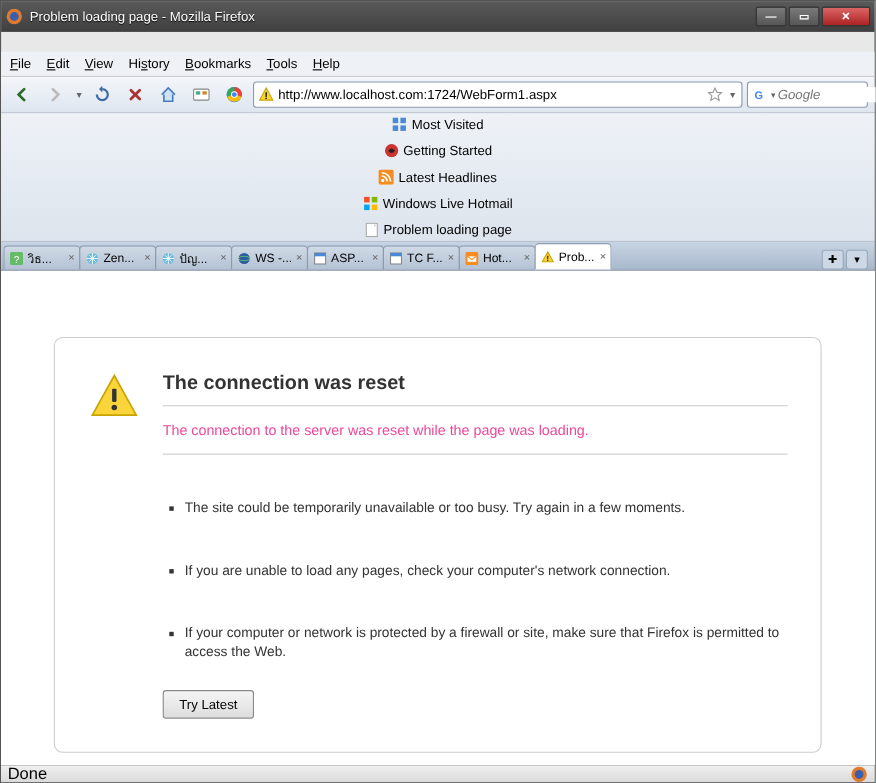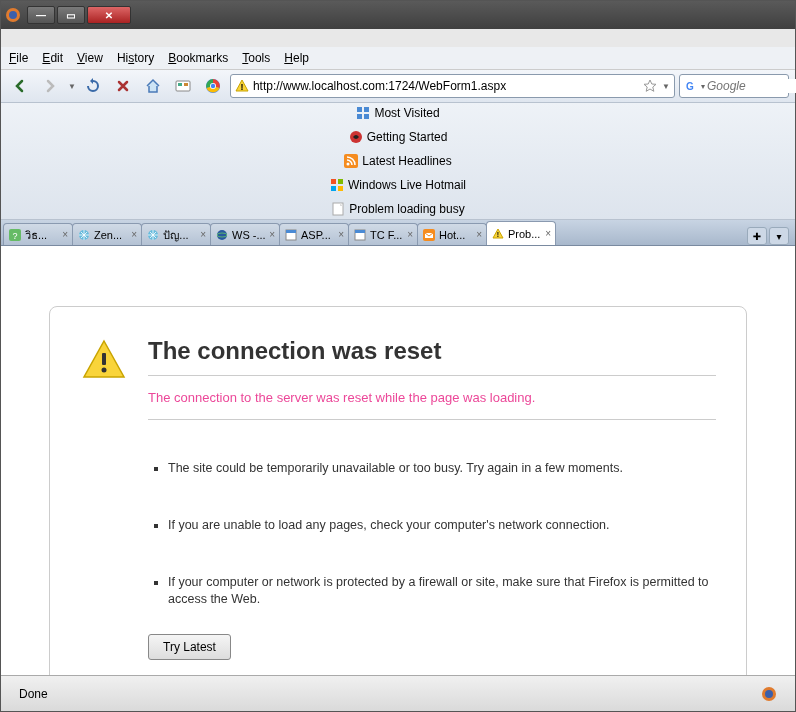--- a/index.html
+++ b/index.html
@@ -28,42 +28,43 @@
 .tab.active { background:#fff; height:24px; }
 .tab-label { flex:1; overflow:hidden; white-space:nowrap; text-overflow:ellipsis; }
 .tab-close { font-size:10px; color:#666; cursor:pointer; }
 .tab-icon { width:14px; height:14px; flex-shrink:0; display:flex;align-items:center;justify-content:center; }
 .tabextra { margin-left:auto; display:flex; gap:2px; padding-right:4px; }
 .tabextra .tbtn { width:20px; height:18px; background:#cdd8e6; border:1px solid #9ab; border-radius:3px; font-size:10px; }
 .content { flex:1; background:#fff; overflow:auto; padding:60px 48px; }
 .errbox { border:1px solid #ccc; border-radius:8px; padding:30px 30px 30px 30px; display:flex; gap:20px; max-width:700px; margin:0 auto; }
 .warnicon { width:48px; height:48px; flex-shrink:0; }
 .errcontent { flex:1; }
-.errtitle { font-size:24px; font-weight:bold; border-bottom:1px solid #ccc; padding-bottom:10px; margin-bottom:14px; color:#333; }
+.errtitle { font-size:18px; font-weight:bold; border-bottom:1px solid #ccc; padding-bottom:10px; margin-bottom:14px; color:#333; }
 .errdesc { font-size:13px; border-bottom:1px solid #ccc; padding-bottom:14px; margin-bottom:14px; color:#ec4899; }
 .errlist { list-style:square; padding-left:20px; margin-bottom:26px; }
 .errlist li { font-size:12.5px; margin-bottom:8px; color:#333; line-height:1.35;margin-top:40px; }
 .tryagain { padding:5px 14px; background:linear-gradient(#f5f5f5,#ddd); border:1px solid #888; border-radius:3px; cursor:pointer; font-size:12px; }
-.statusbar { height:36px; background:linear-gradient(#f0f0f0,#dadada); border-top:1px solid #aaa; display:flex; align-items:center; padding:0 18px; font-size:12px; }
+.statusbar { height:16px; background:linear-gradient(#f0f0f0,#dadada); border-top:1px solid #aaa; display:flex; align-items:center; padding:0 6px; font-size:15px; }
 .statusbar-spacer { flex:1; }
 .ffx-logo { width:16px; height:16px; }
 svg { display:block; }
 </style>
 </head>
 <body>
 
 <div class="window">
 
   <div class="titlebar">
     <span class="titlebar-icon">
       <svg viewBox="0 0 16 16" width="16" height="16">
           <circle cx="8" cy="8" r="7" fill="#e07b2e"></circle>
           <circle cx="8" cy="8" r="4" fill="#3b5fab"></circle>
         </svg>
     </span>
+    <span class="titlebar-title">Problem loading page - Mozilla Firefox</span>
     <div class="winbtns">
       <div class="winbtn">—</div>
       <div class="winbtn">▭</div>
       <div class="winbtn close">✕</div>
     </div>
   </div>
 
   <div class="menubar">
     <span><u>F</u><span></span>ile</span>
     <span><u>E</u>dit</span>
@@ -180,21 +181,21 @@
           <rect x="1" y="8" width="5" height="5" fill="#00a4ef"></rect>
           <rect x="8" y="8" width="5" height="5" fill="#ffb900"></rect>
         </svg>
       <span>Windows Live Hotmail</span>
     </div>
     <div class="bmitem">
       <svg width="14" height="14" viewBox="0 0 14 14">
           <rect x="2" y="1" width="10" height="12" fill="#fff" stroke="#aaa"></rect>
           <path d="M9 1 L12 4 L9 4 Z" fill="#ddd"></path>
         </svg>
-      <span>Problem loading busy</span>
+      <span>Problem loading page</span>
     </div>
   </div>
 
   <div class="tabbar">
     <div class="tab">
         <span class="tab-icon">
           <svg width="12" height="12">
             <rect width="12" height="12" fill="#6b6" rx="2"></rect>
             <text x="6" y="10" font-size="9" text-anchor="middle" fill="#fff">?</text>
           </svg>

